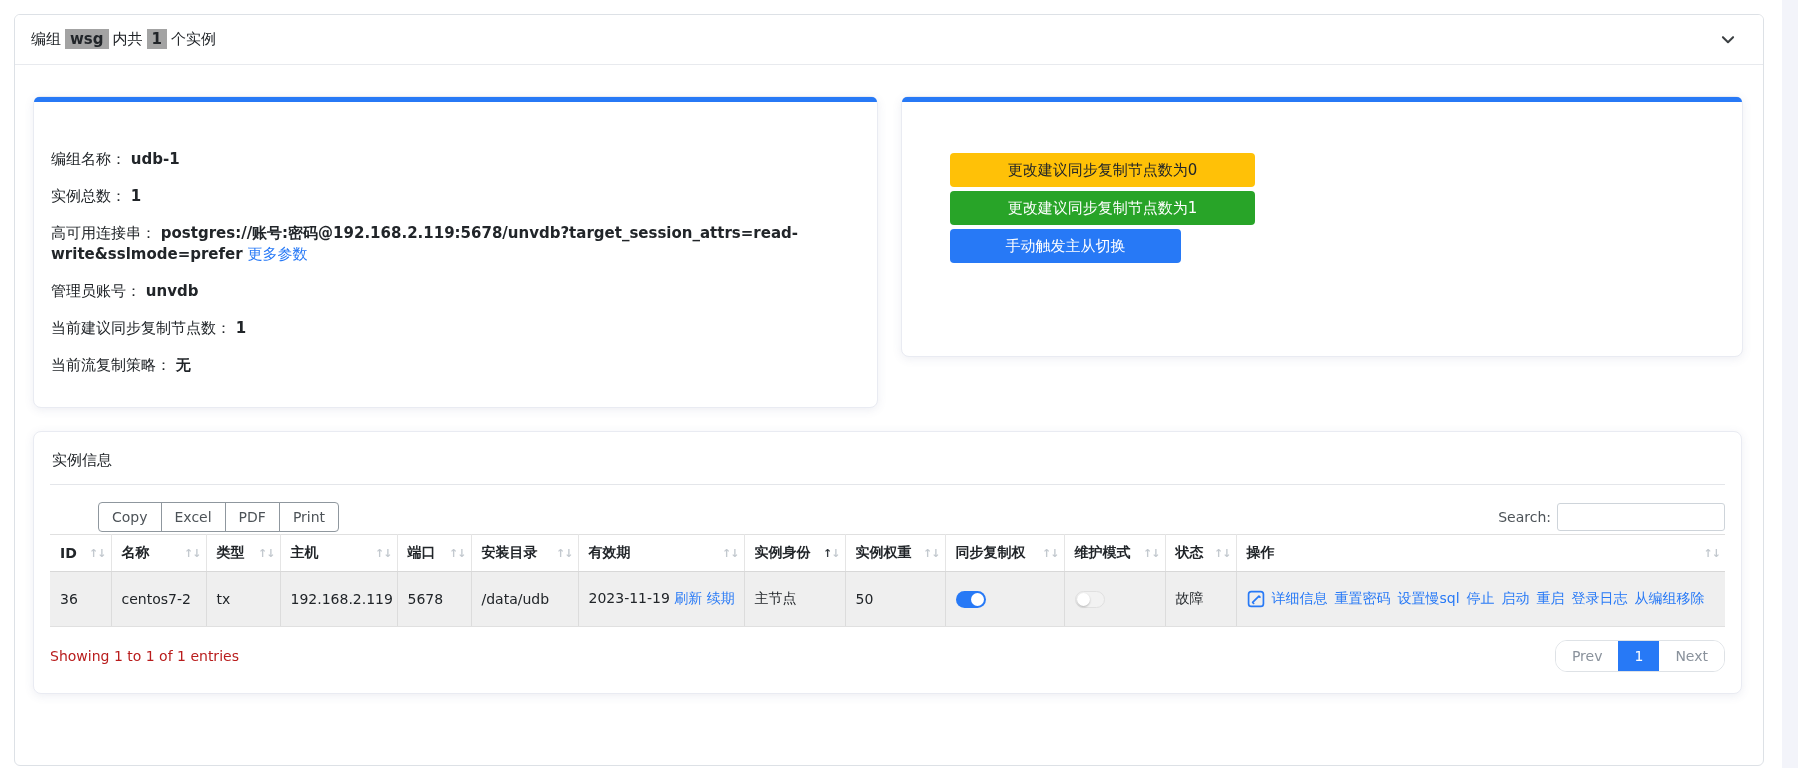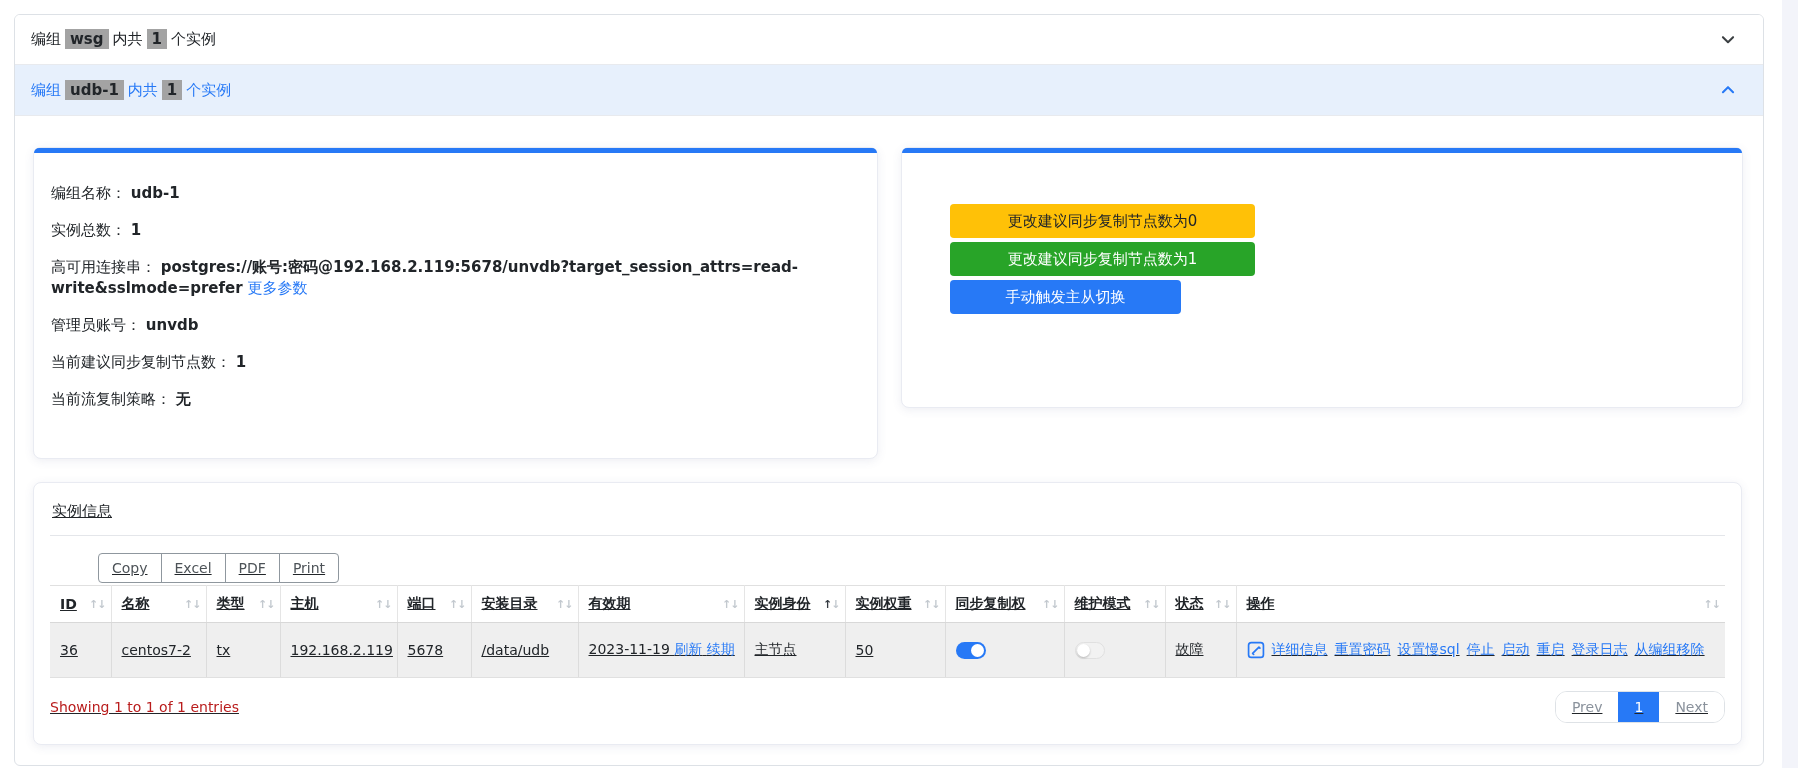--- a/index.html
+++ b/index.html
@@ -29,36 +29,36 @@
 
   
   .cards-row { display:flex; gap:23px; padding:31px 20px 0 18px; align-items:flex-start; }
   .card {
     background:#fff; border:1px solid #e9ebf2; border-radius:8px;
     box-shadow:0 2px 10px rgba(80,90,140,0.10);
   }
   .card-topbar { height:5px; background:#2779f6; border-radius:8px 8px 0 0; }
   .detail-card { width:845px; height:312px; }
   .actions-card { flex:1; height:261px; }
-  .fields { padding:30px 22px 0 17px; line-height:21px; }
+  .fields { padding:47px 22px 0 17px; line-height:21px; }
   .field { margin-bottom:16px; }
   .field .val { font-weight:700; }
   a.more, a.cell-link, a.op { color:#2779f6; text-decoration:none; cursor:pointer; }
 
   .btns { padding:51px 0 0 48px; }
   .abtn {
     display:block; border:none; border-radius:4px; font-size:15px; height:34px;
     text-align:center; margin-bottom:4px; cursor:pointer; font-family:inherit;
   }
   .abtn.warn { width:305px; background:#ffc107; color:#212529; }
   .abtn.success { width:305px; background:#28a428; color:#fff; }
   .abtn.primary { width:231px; background:#2779f6; color:#fff; }
 
   
-  .table-card { margin:23px 21px 0 18px; height:263px; padding:0 16px;text-decoration:underline; }
+  .table-card { margin:23px 21px 0 18px; height:263px; padding:0 16px; }
   .tc-title { font-size:15px; padding:19px 2px 0; }
   .tc-divider { border-bottom:1px solid #e4e6ea; margin-top:14px; }
   .toolbar { display:flex; justify-content:space-between; align-items:center; margin-top:17px; }
   .btn-group { display:flex;padding-left:48px; }
   .ebtn {
     border:1px solid #8f979e; background:#fff; color:#4d5358; font-size:14px;
     padding:6px 13px; margin-left:-1px; cursor:pointer; font-family:inherit;
   }
   .ebtn:first-child { border-radius:4px 0 0 4px; margin-left:0; }
   .ebtn:last-child { border-radius:0 4px 4px 0; }
@@ -106,28 +106,20 @@
 
     <div class="acc-item">
       <div class="acc-title">
         <span>编组</span><mark>wsg</mark><span>内共</span><mark>1</mark><span>个实例</span>
       </div>
       <svg class="chev" width="18" height="18" viewBox="0 0 16 16">
           <polyline points="3.5,5.5 8,10 12.5,5.5" fill="none" stroke="currentColor" stroke-width="1.8" stroke-linecap="round" stroke-linejoin="round"></polyline>
         </svg>
     </div>
 
-    <div class="acc-item expanded">
-      <div class="acc-title">
-        <span>编组</span><mark>udb-1</mark><span>内共</span><mark>1</mark><span>个实例</span>
-      </div>
-      <svg class="chev" width="18" height="18" viewBox="0 0 16 16">
-          <polyline points="3.5,10 8,5.5 12.5,10" fill="none" stroke="currentColor" stroke-width="1.8" stroke-linecap="round" stroke-linejoin="round"></polyline>
-        </svg>
-    </div>
 
     <div class="acc-content">
       <div class="cards-row">
 
         <div class="card detail-card">
           <div class="card-topbar"></div>
           <div class="fields">
             <div class="field">
               <span class="lbl">编组名称：</span>
               <span class="val">udb-1</span>
@@ -169,20 +161,24 @@
       <div class="card table-card">
         <div class="tc-title">实例信息</div>
         <div class="tc-divider"></div>
 
         <div class="toolbar">
           <div class="btn-group">
             <button class="ebtn">Copy</button>
             <button class="ebtn">Excel</button>
             <button class="ebtn">PDF</button>
             <button class="ebtn">Print</button>
+          </div>
+          <div class="search">
+            <span>Search:</span>
+            <input type="text" value="" style="">
           </div>
         </div>
 
         <table>
           <colgroup>
             <col style="width:61px">
               <col style="width:95px">
               <col style="width:74px">
               <col style="width:117px">
             <col style="width:74px">

